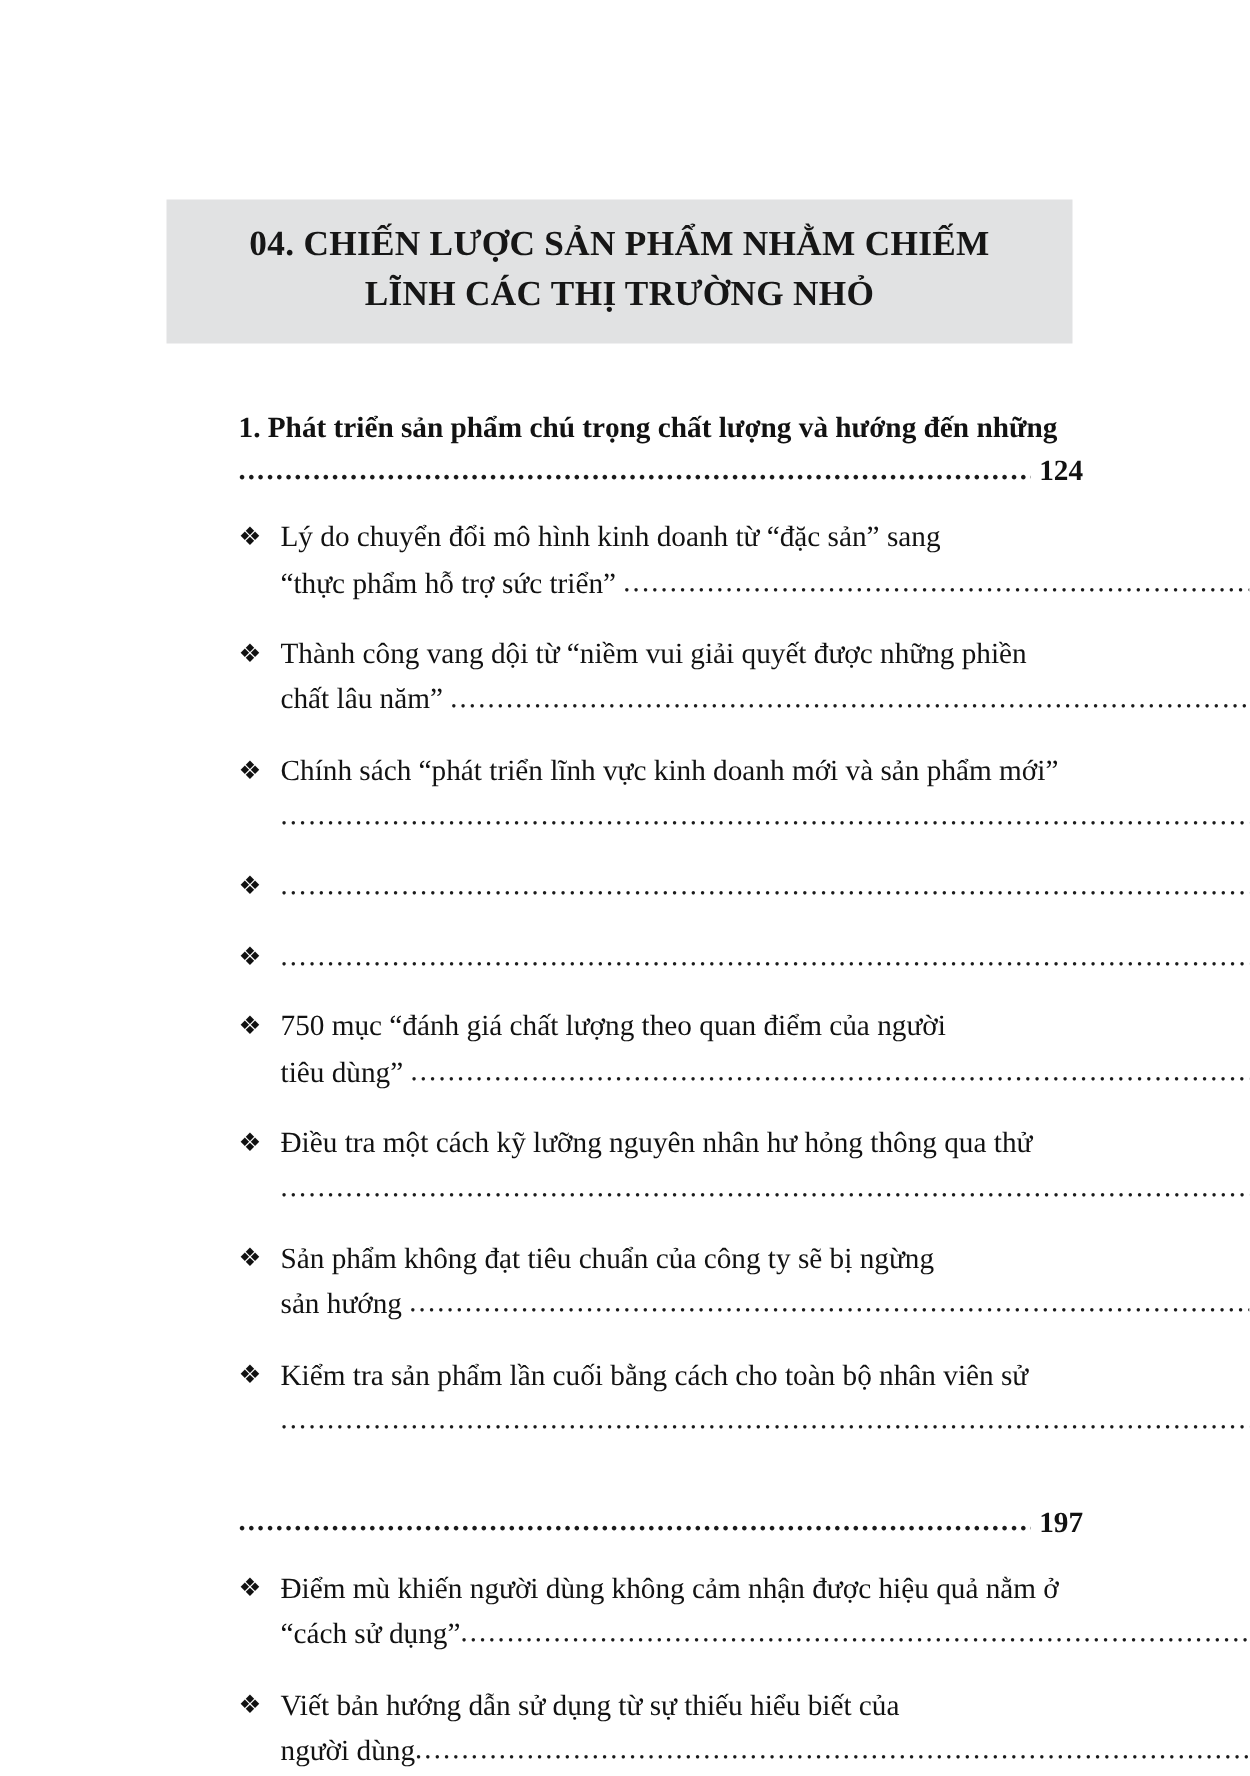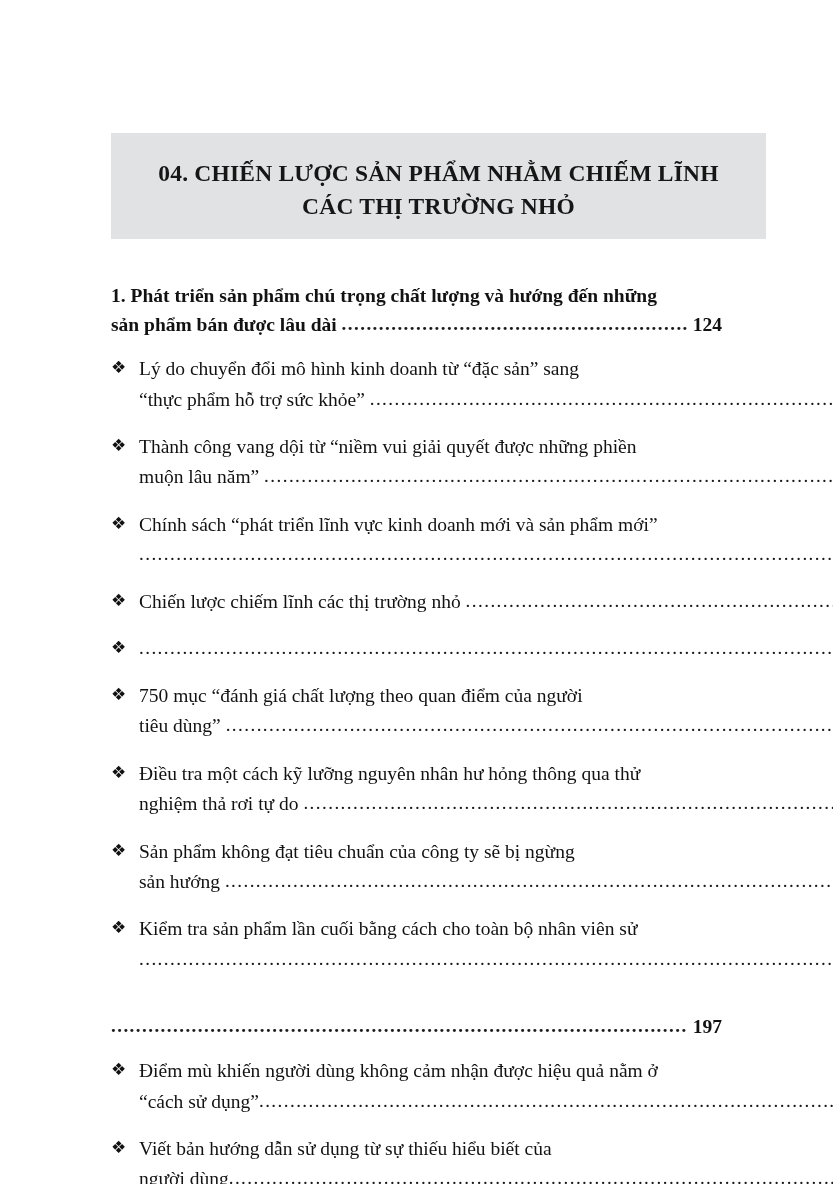--- a/index.html
+++ b/index.html
@@ -21,37 +21,38 @@
   .content {
     position: absolute;
     left: 111px;
     top: 133px;
     width: 611px;
   }
 
   
   .chapter-banner {
     background: #e1e2e3;
-    width: 655px;
+    width: 604px;
     box-sizing: border-box;
-    padding: 24px 22px 15px 22px;
+    padding: 14px 22px 15px 22px;
     text-align: center;
   }
   .chapter-banner-title {
     font-weight: bold;
     font-size: 23.5px;
     line-height: 1.42;
     letter-spacing: 0.2px;
     color: #161616;
     margin: 0;
   }
 
   
   .section {
     margin-top: 42px;
+    margin-left: 48px;
   }
   .section + .section {
     margin-top: 38px;
   }
   .section-heading {
     font-weight: bold;
     font-size: 19.5px;
     line-height: 1.52;
     color: #121212;
     text-align: justify;
@@ -136,60 +137,58 @@
 
     <div class="chapter-banner">
       <div class="chapter-banner-title">04. CHIẾN LƯỢC SẢN PHẨM NHẰM CHIẾM LĨNH CÁC THỊ TRƯỜNG NHỎ</div>
     </div>
 
     <div id="sections-root">
         <div class="section">
           <div class="section-heading">
             <div>1. Phát triển sản phẩm chú trọng chất lượng và hướng đến những</div>
             <div class="lastline">
-              <span class="lead-text">sản phẩm bán được lâu dài </span>
               <span class="leader">........................................................................................................................................................................................................</span>
               <span class="pagenum">124</span>
             </div>
           </div>
           <div class="entries">
             <div class="entry">
               <span class="bullet">❖</span>
               <span class="entry-body">
                 <span class="entry-line-first">Lý do chuyển đổi mô hình kinh doanh từ “đặc sản” sang</span>
                 <span class="entry-lastline">
-                  <span class="lead-text">“thực phẩm hỗ trợ sức khỏe” </span>
+                  <span class="lead-text">“thực phẩm hỗ trợ sức triển” </span>
                   <span class="leader">........................................................................................................................................................................................................</span>
                 </span>
               </span>
             </div>
             <div class="entry">
               <span class="bullet">❖</span>
               <span class="entry-body">
                 <span class="entry-line-first">Thành công vang dội từ “niềm vui giải quyết được những phiền</span>
                 <span class="entry-lastline">
-                  <span class="lead-text">muộn lâu năm” </span>
+                  <span class="lead-text">chất lâu năm” </span>
                   <span class="leader">........................................................................................................................................................................................................</span>
                 </span>
               </span>
             </div>
             <div class="entry">
               <span class="bullet">❖</span>
               <span class="entry-body">
                 <span class="entry-line-first">Chính sách “phát triển lĩnh vực kinh doanh mới và sản phẩm mới”</span>
                 <span class="entry-lastline">
                   <span class="leader">........................................................................................................................................................................................................</span>
                 </span>
               </span>
             </div>
             <div class="entry">
               <span class="bullet">❖</span>
               <span class="entry-body single">
                 <span class="entry-lastline">
-                  <span class="lead-text">Chiến lược chiếm lĩnh các thị trường nhỏ </span>
                   <span class="leader">........................................................................................................................................................................................................</span>
                 </span>
               </span>
             </div>
             <div class="entry">
               <span class="bullet">❖</span>
               <span class="entry-body single">
                 <span class="entry-lastline">
                   <span class="leader">........................................................................................................................................................................................................</span>
                 </span>
@@ -203,21 +202,20 @@
                   <span class="lead-text">tiêu dùng” </span>
                   <span class="leader">........................................................................................................................................................................................................</span>
                 </span>
               </span>
             </div>
             <div class="entry">
               <span class="bullet">❖</span>
               <span class="entry-body">
                 <span class="entry-line-first">Điều tra một cách kỹ lưỡng nguyên nhân hư hỏng thông qua thử</span>
                 <span class="entry-lastline">
-                  <span class="lead-text">nghiệm thả rơi tự do </span>
                   <span class="leader">........................................................................................................................................................................................................</span>
                 </span>
               </span>
             </div>
             <div class="entry">
               <span class="bullet">❖</span>
               <span class="entry-body">
                 <span class="entry-line-first">Sản phẩm không đạt tiêu chuẩn của công ty sẽ bị ngừng</span>
                 <span class="entry-lastline">
                   <span class="lead-text">sản hướng </span>

